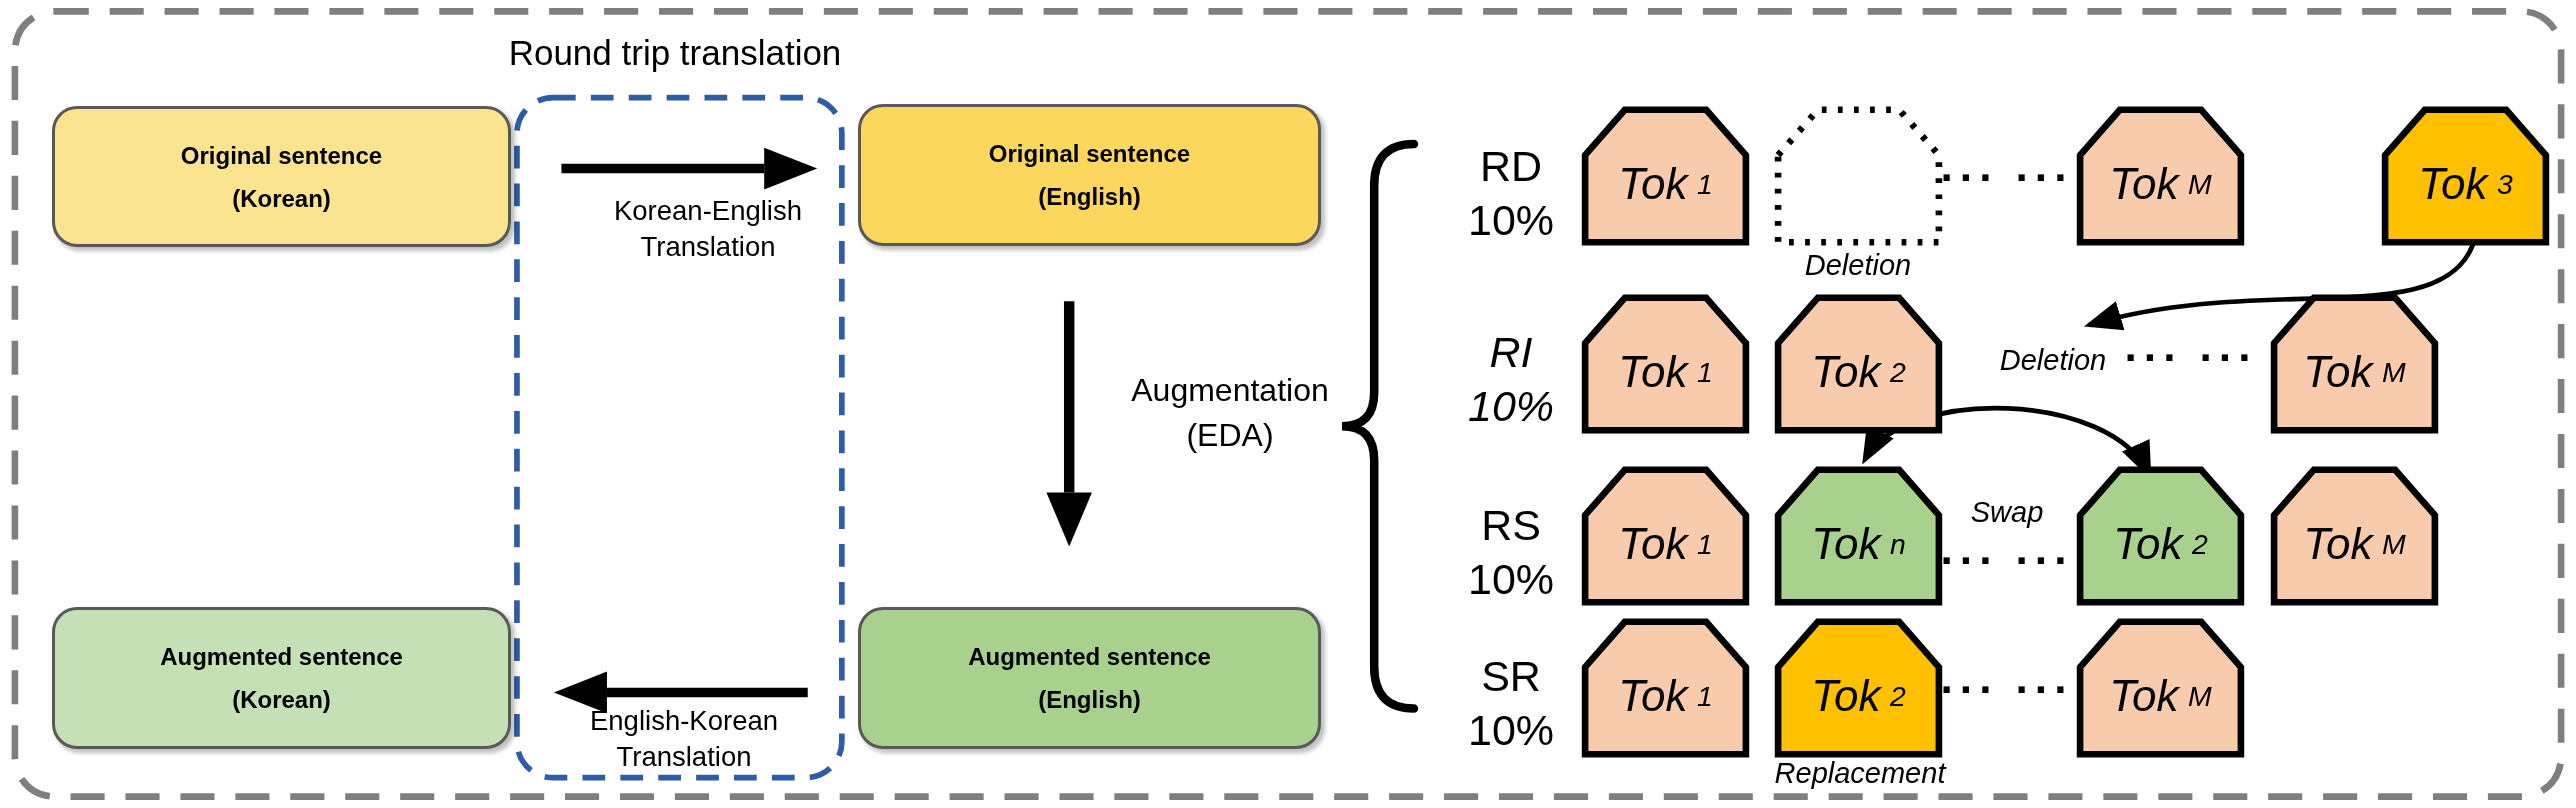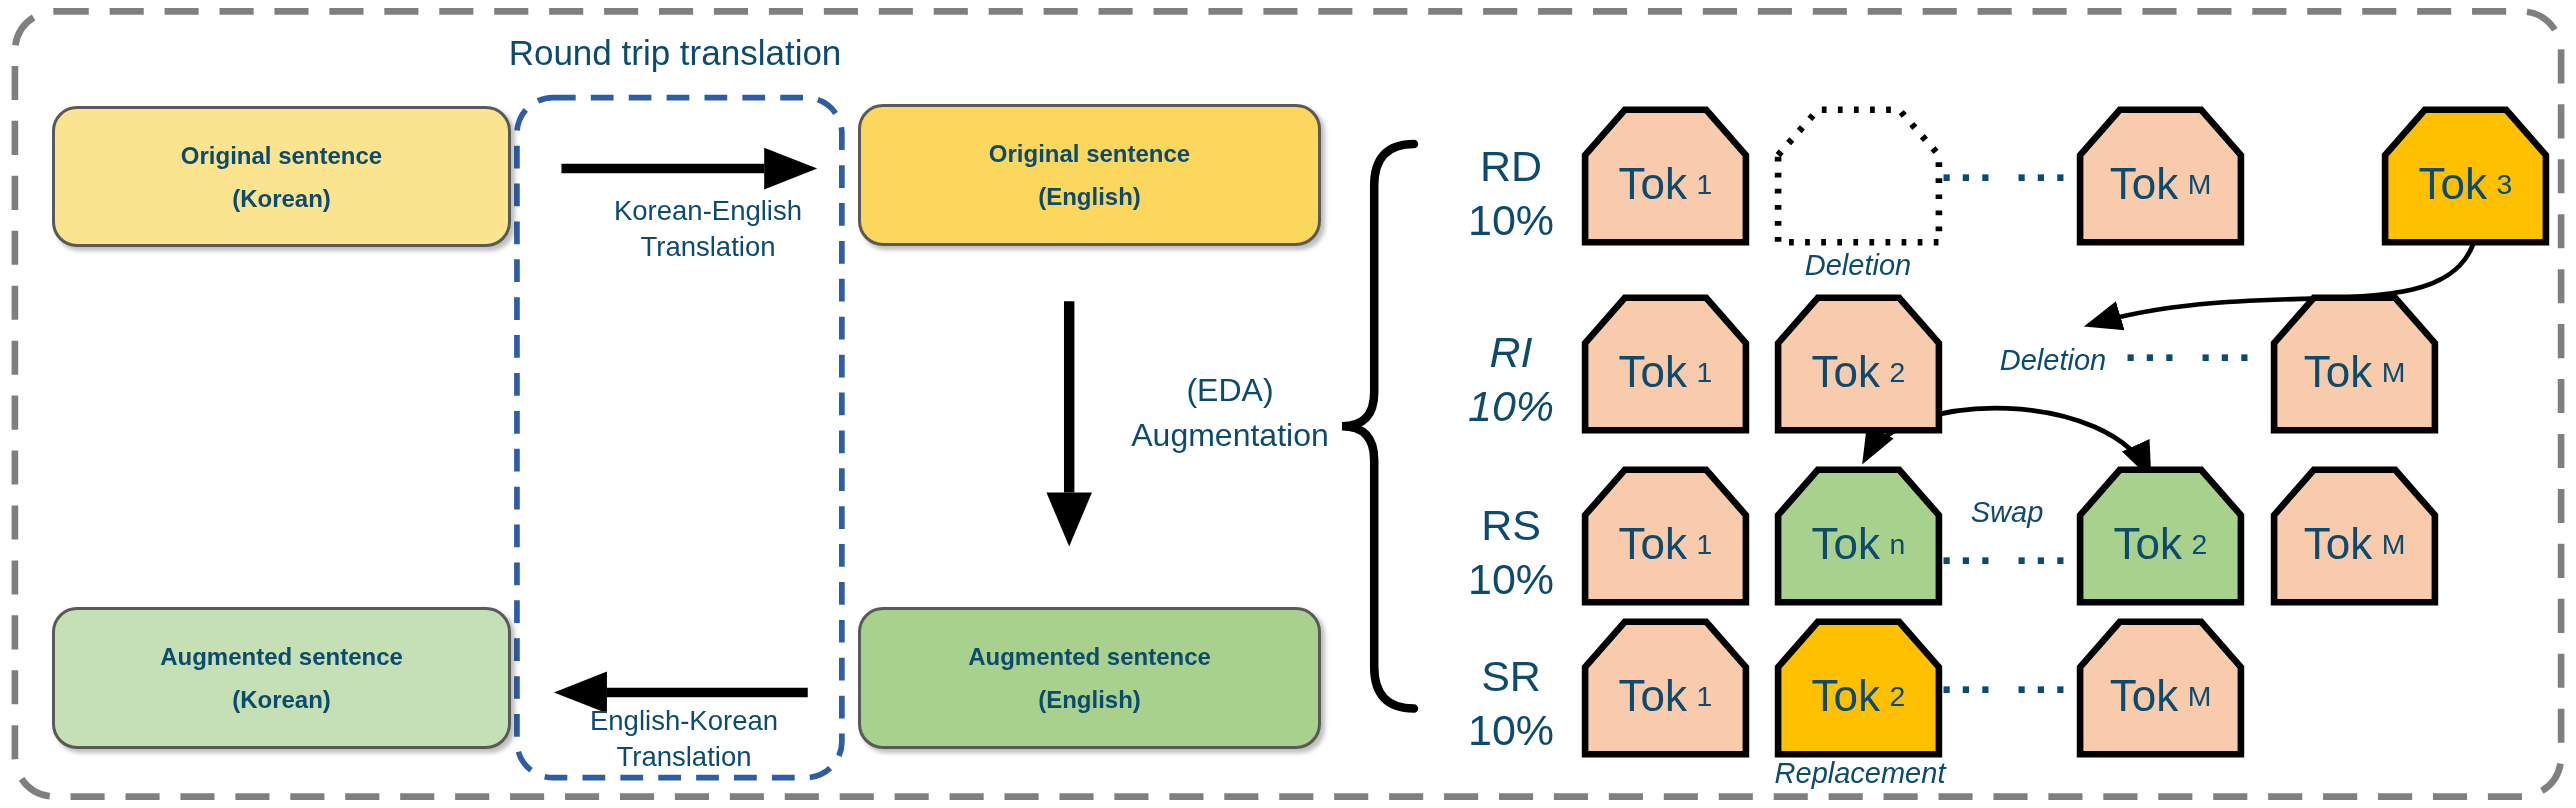--- a/index.html
+++ b/index.html
@@ -1,18 +1,18 @@
 <!DOCTYPE html>
 <html style="font-size:15px"><head>
 <meta charset="utf-8">
 <style>
   html,body{margin:0;padding:0;background:#ffffff;}
   #canvas{
     position:relative;width:2576px;height:808px;background:#ffffff;overflow:hidden;
-    font-family:"Liberation Sans", sans-serif;color:#0c4a6e;
+    font-family:"Liberation Sans", sans-serif;color:#000000;
   }
   #shapes{position:absolute;left:0;top:0;width:2576px;height:808px;}
   .txt{position:absolute;transform:translate(-50%,-50%);text-align:center;white-space:nowrap;}
   .title{font-size:35px;}
   .boxtext{font-size:24px;line-height:43px;font-weight:bold;}
   .arrowlabel{font-size:27.5px;line-height:36px;}
   .auglabel{font-size:32px;line-height:45px;}
   .rowlabel{font-size:43px;line-height:54px;}
   .annotation{font-size:29px;font-style:italic;}
   .dots{font-size:44px;font-weight:bold;letter-spacing:4.7px;}
@@ -24,20 +24,21 @@
   .yellow-light{background:#FAE48F;}
   .yellow{background:#FBD75E;}
   .green-light{background:#C5E0B4;}
   .green{background:#A9D18E;}
   .token{position:absolute;width:169px;height:140px;}
   .token svg{position:absolute;left:0;top:0;width:100%;height:100%;display:block;}
   .token .tok-label{
     position:absolute;left:0;top:15px;right:0;bottom:0;
     display:flex;align-items:center;justify-content:center;
     font-size:44px;
+    font-style:italic;
   }
   .token .tok-label sub{font-size:28.4px;margin-left:9.5px;vertical-align:-9.5px;line-height:0;}
   .tok-salmon{fill:#F8CBAD;}
   .tok-green{fill:#A9D18E;}
   .tok-gold{fill:#FFC000;}
 </style>
 </head>
 <body>
 
 <div id="canvas">
@@ -109,22 +110,22 @@
     <span style="display:block">Korean-English</span>
     <span style="display:block">Translation</span>
   </div>
 
   <div class="txt arrowlabel" style="left:684px;top:739px;">
     <span style="display:block">English-Korean</span>
     <span style="display:block">Translation</span>
   </div>
 
   <div class="txt auglabel" style="left:1230px;top:413px;">
+    <span style="display:block">Augmentation</span>
     <span style="display:block">(EDA)</span>
-    <span style="display:block">Augmentation</span>
   </div>
 
   <div class="txt rowlabel" style="left:1511px;top:193px;">
     <span style="display:block">RD</span>
     <span style="display:block">10%</span>
   </div>
   <div class="txt rowlabel" style="left:1511px;top:379px;font-style:italic;">
     <span style="display:block">RI</span>
     <span style="display:block">10%</span>
   </div>

